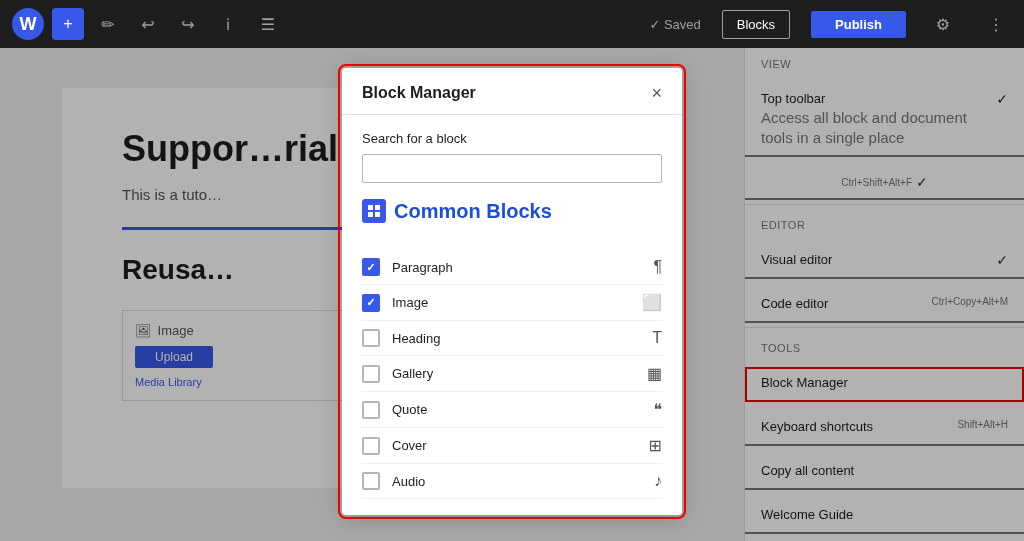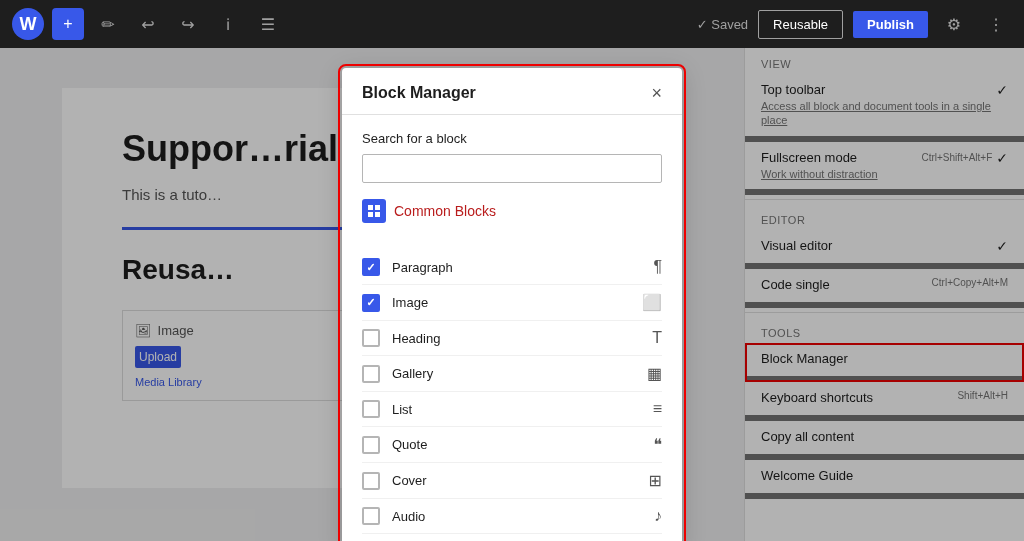--- a/index.html
+++ b/index.html
@@ -35,34 +35,34 @@
     .toolbar-icon-btn {
       width: 32px; height: 32px;
       background: transparent;
       border: none;
       color: #a0a0a0; cursor: pointer;
       display: flex; align-items: center; justify-content: center;
       font-size: 16px;
     }
     .top-bar-right {
       margin-left: auto;
-      display: flex; align-items: center; gap: 10px;
+      display: flex; align-items: center; gap: 21px;
     }
     .saved-text { color: #a0a0a0; font-size: 13px; display: flex; align-items: center; gap: 4px; }
     .preview-btn {
       padding: 6px 14px;
       background: transparent;
       border: 1px solid #a0a0a0;
       border-radius: 2px;
       color: #fff;
       font-size: 13px;
       cursor: pointer;
     }
     .publish-btn {
-      padding: 6px 14px;
+      padding: 6px 24px;
       background: #3858e9;
       border: none;
       border-radius: 2px;
       color: #fff;
       font-size: 13px;
       font-weight: 600;
       cursor: pointer;
     }
 
     
@@ -124,21 +124,21 @@
       display: flex;
       flex-direction: column;
       align-items: flex-start;
       gap: 8px;
     }
     .image-block-header {
       display: flex; align-items: center; gap: 6px;
       color: #555; font-size: 13px;
     }
     .upload-btn-small {
-      padding: 4px 4px;
+      padding: 4px 20px;
       background: #3858e9;
       color: white;
       border: none;
       border-radius: 2px;
       font-size: 12px;
       cursor: pointer;
     }
     .media-library-text {
       font-size: 11px;
       color: #3858e9;
@@ -161,25 +161,26 @@
       color: #757575;
       letter-spacing: 0.5px;
       text-transform: uppercase;
     }
     .panel-item {
       padding: 8px 16px;
       display: flex;
       align-items: flex-start;
       justify-content: center;
       cursor: pointer;
-      border-bottom: 6px solid #737373;
+      border-bottom: 2px solid #737373;
+      margin-top: 9px;
     }
     .panel-item-left { flex: 1; }
     .panel-item-title { font-size: 13px; color: #1e1e1e; font-weight: 400; margin-bottom: 2px; }
-    .panel-item-desc { font-size: 11px; color: #757575; line-height: 1.3; text-decoration: underline; }
+    .panel-item-desc { font-size: 15px; color: #757575; line-height: 1.3; }
     .panel-item-right { color: #757575; font-size: 11px; display: flex; align-items: center; gap: 4px; white-space: nowrap; }
     .check-mark { color: #1e1e1e; font-size: 14px; }
     .kbd-shortcut { font-size: 10px; color: #757575; }
     .divider { height: 1px; background: #e0e0e0; margin: 4px 0; }
 
     
     .panel-item-highlighted {
       outline: 2px solid #e00;
       outline-offset: -2px;
     }
@@ -247,21 +248,21 @@
       align-items: center;
       gap: 8px;
       margin-bottom: 12px;
     }
     .section-icon {
       width: 24px; height: 24px;
       background: #3858e9;
       border-radius: 3px;
       display: flex; align-items: center; justify-content: center;
     }
-    .section-title { font-size: 14px; font-weight: 400; color: #b91c1c; }
+    .section-title { font-size: 20px; font-weight: 700; color: #1d4ed8; }
 
     .block-list {
       display: flex;
       flex-direction: column;
       gap: 0;
       margin-top: 27px;
     }
 
     .block-item {
       display: flex;
@@ -309,21 +310,21 @@
   </div>
   <button class="toolbar-btn">+</button>
   <button class="toolbar-icon-btn">✏</button>
   <button class="toolbar-icon-btn">↩</button>
   <button class="toolbar-icon-btn">↪</button>
   <button class="toolbar-icon-btn">ℹ</button>
   <button class="toolbar-icon-btn">☰</button>
 
   <div class="top-bar-right">
     <span class="saved-text">✓ Saved</span>
-    <button class="preview-btn">Reusable</button>
+    <button class="preview-btn">Blocks</button>
     <button class="publish-btn">Publish</button>
     <button class="toolbar-icon-btn">⚙</button>
     <button class="toolbar-icon-btn">⋮</button>
   </div>
 </div>
 
 <div class="editor-area">
 
   <div class="editor-content">
     <div class="editor-inner">
@@ -360,45 +361,41 @@
         <div class="panel-item-title">Top toolbar</div>
         <div class="panel-item-desc">Access all block and document tools in a single place</div>
       </div>
       <div class="panel-item-right">
         <span class="check-mark">✓</span>
       </div>
     </div>
 
 
     <div class="panel-item">
-      <div class="panel-item-left">
-        <div class="panel-item-title">Fullscreen mode</div>
-        <div class="panel-item-desc">Work without distraction</div>
-      </div>
       <div class="panel-item-right">
         <span class="kbd-shortcut">Ctrl+Shift+Alt+F</span>
         <span class="check-mark">✓</span>
       </div>
     </div>
 
     <div class="divider"></div>
     <div class="panel-section-label">EDITOR</div>
 
     <div class="panel-item">
       <div class="panel-item-left">
         <div class="panel-item-title">Visual editor</div>
       </div>
       <div class="panel-item-right">
         <span class="check-mark">✓</span>
       </div>
     </div>
 
     <div class="panel-item">
       <div class="panel-item-left">
-        <div class="panel-item-title">Code single</div>
+        <div class="panel-item-title">Code editor</div>
       </div>
       <div class="panel-item-right">
         <span class="kbd-shortcut">Ctrl+Copy+Alt+M</span>
       </div>
     </div>
 
     <div class="divider"></div>
     <div class="panel-section-label">TOOLS</div>
 
     <div class="panel-item panel-item-highlighted">
@@ -470,25 +467,20 @@
             <span class="block-name">Heading</span>
             <span class="block-icon">T</span>
           </div>
           <div class="block-item">
             <div class="block-checkbox"></div>
             <span class="block-name">Gallery</span>
             <span class="block-icon">▦</span>
           </div>
           <div class="block-item">
             <div class="block-checkbox"></div>
-            <span class="block-name">List</span>
-            <span class="block-icon">≡</span>
-          </div>
-          <div class="block-item">
-            <div class="block-checkbox"></div>
             <span class="block-name">Quote</span>
             <span class="block-icon">❝</span>
           </div>
           <div class="block-item">
             <div class="block-checkbox"></div>
             <span class="block-name">Cover</span>
             <span class="block-icon">⊞</span>
           </div>
           <div class="block-item">
             <div class="block-checkbox"></div>

